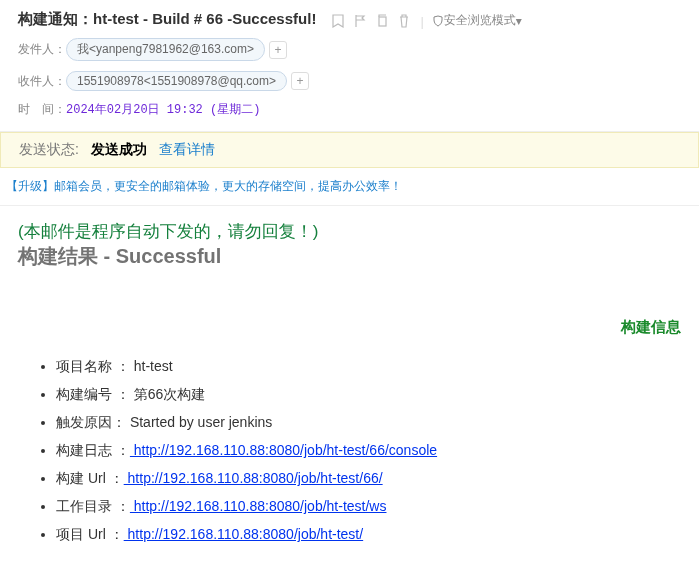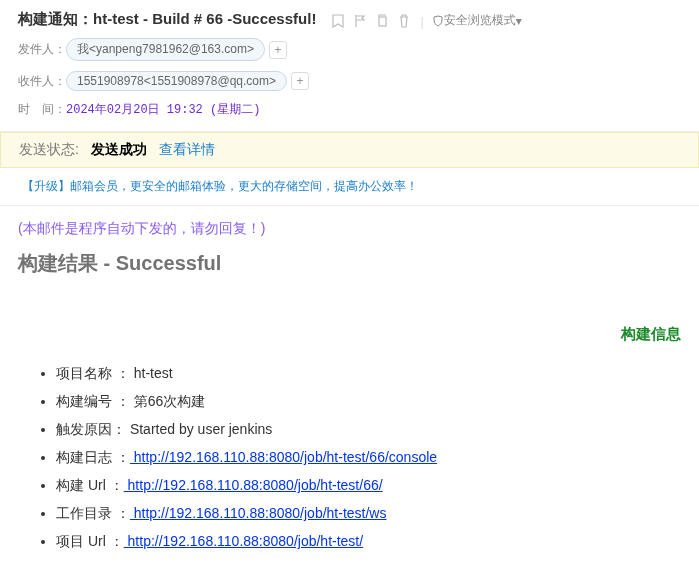--- a/index.html
+++ b/index.html
@@ -13,24 +13,24 @@
     .safe-mode { color: #888; font-size: 12px; display: flex; align-items: center; cursor: pointer; }
     .meta-row { display: flex; align-items: center; padding: 5px 0; font-size: 12px; }
     .meta-label { color: #888; min-width: 48px; }
     .chip { border: 1px solid #c9d8e8; background: #f2f7fb; border-radius: 12px; padding: 2px 10px; color: #666; font-size: 12px; display: inline-flex; align-items: center; cursor: pointer; }
     .add-btn { border: 1px solid #ddd; border-radius: 3px; color: #999; width: 18px; height: 18px; display: inline-flex; align-items: center; justify-content: center; margin-left: 4px; cursor: pointer; font-size: 12px; }
     .time-val { color: #6d28d9; font-family: Liberation Mono, monospace; }
     .status-bar { background: #fdfbe8; border: 1px solid #f0eab8; padding: 8px 18px; font-size: 14px; display: flex; align-items: center; gap: 12px; }
     .status-label { color: #777; }
     .status-success { color: #000000; font-weight: bold; }
     .status-link { color: #1b7fcc; cursor: pointer; }
-    .upgrade-bar { padding: 10px 22px; border-bottom: 1px solid #eee; font-size: 12px; }
+    .upgrade-bar { padding: 10px 6px; border-bottom: 1px solid #eee; font-size: 12px; }
     .upgrade-link { color: #1b7fcc; cursor: pointer; }
     .content { padding: 14px 18px; }
-    .no-reply { color: #8b5cf6; font-size: 14px; margin-bottom: 12px; }
+    .no-reply { color: #15803d; font-size: 17px; margin-bottom: 0; }
     .result-title { color: #737373; font-size: 20px; font-weight: bold; margin-bottom: 48px; }
     .section-title { color: #1a8a2b; font-size: 15px; font-weight: bold; margin-bottom: 16px; text-align: right; }
     .info-list { list-style: disc; padding-left: 38px; }
     .info-list li { padding: 5px 0; font-size: 14px; color: #333; }
     .info-label { display: inline-block; }
     .info-link { color: #0033ee; text-decoration: underline; cursor: pointer; }
   </style>
 </head>
 <body>
 

